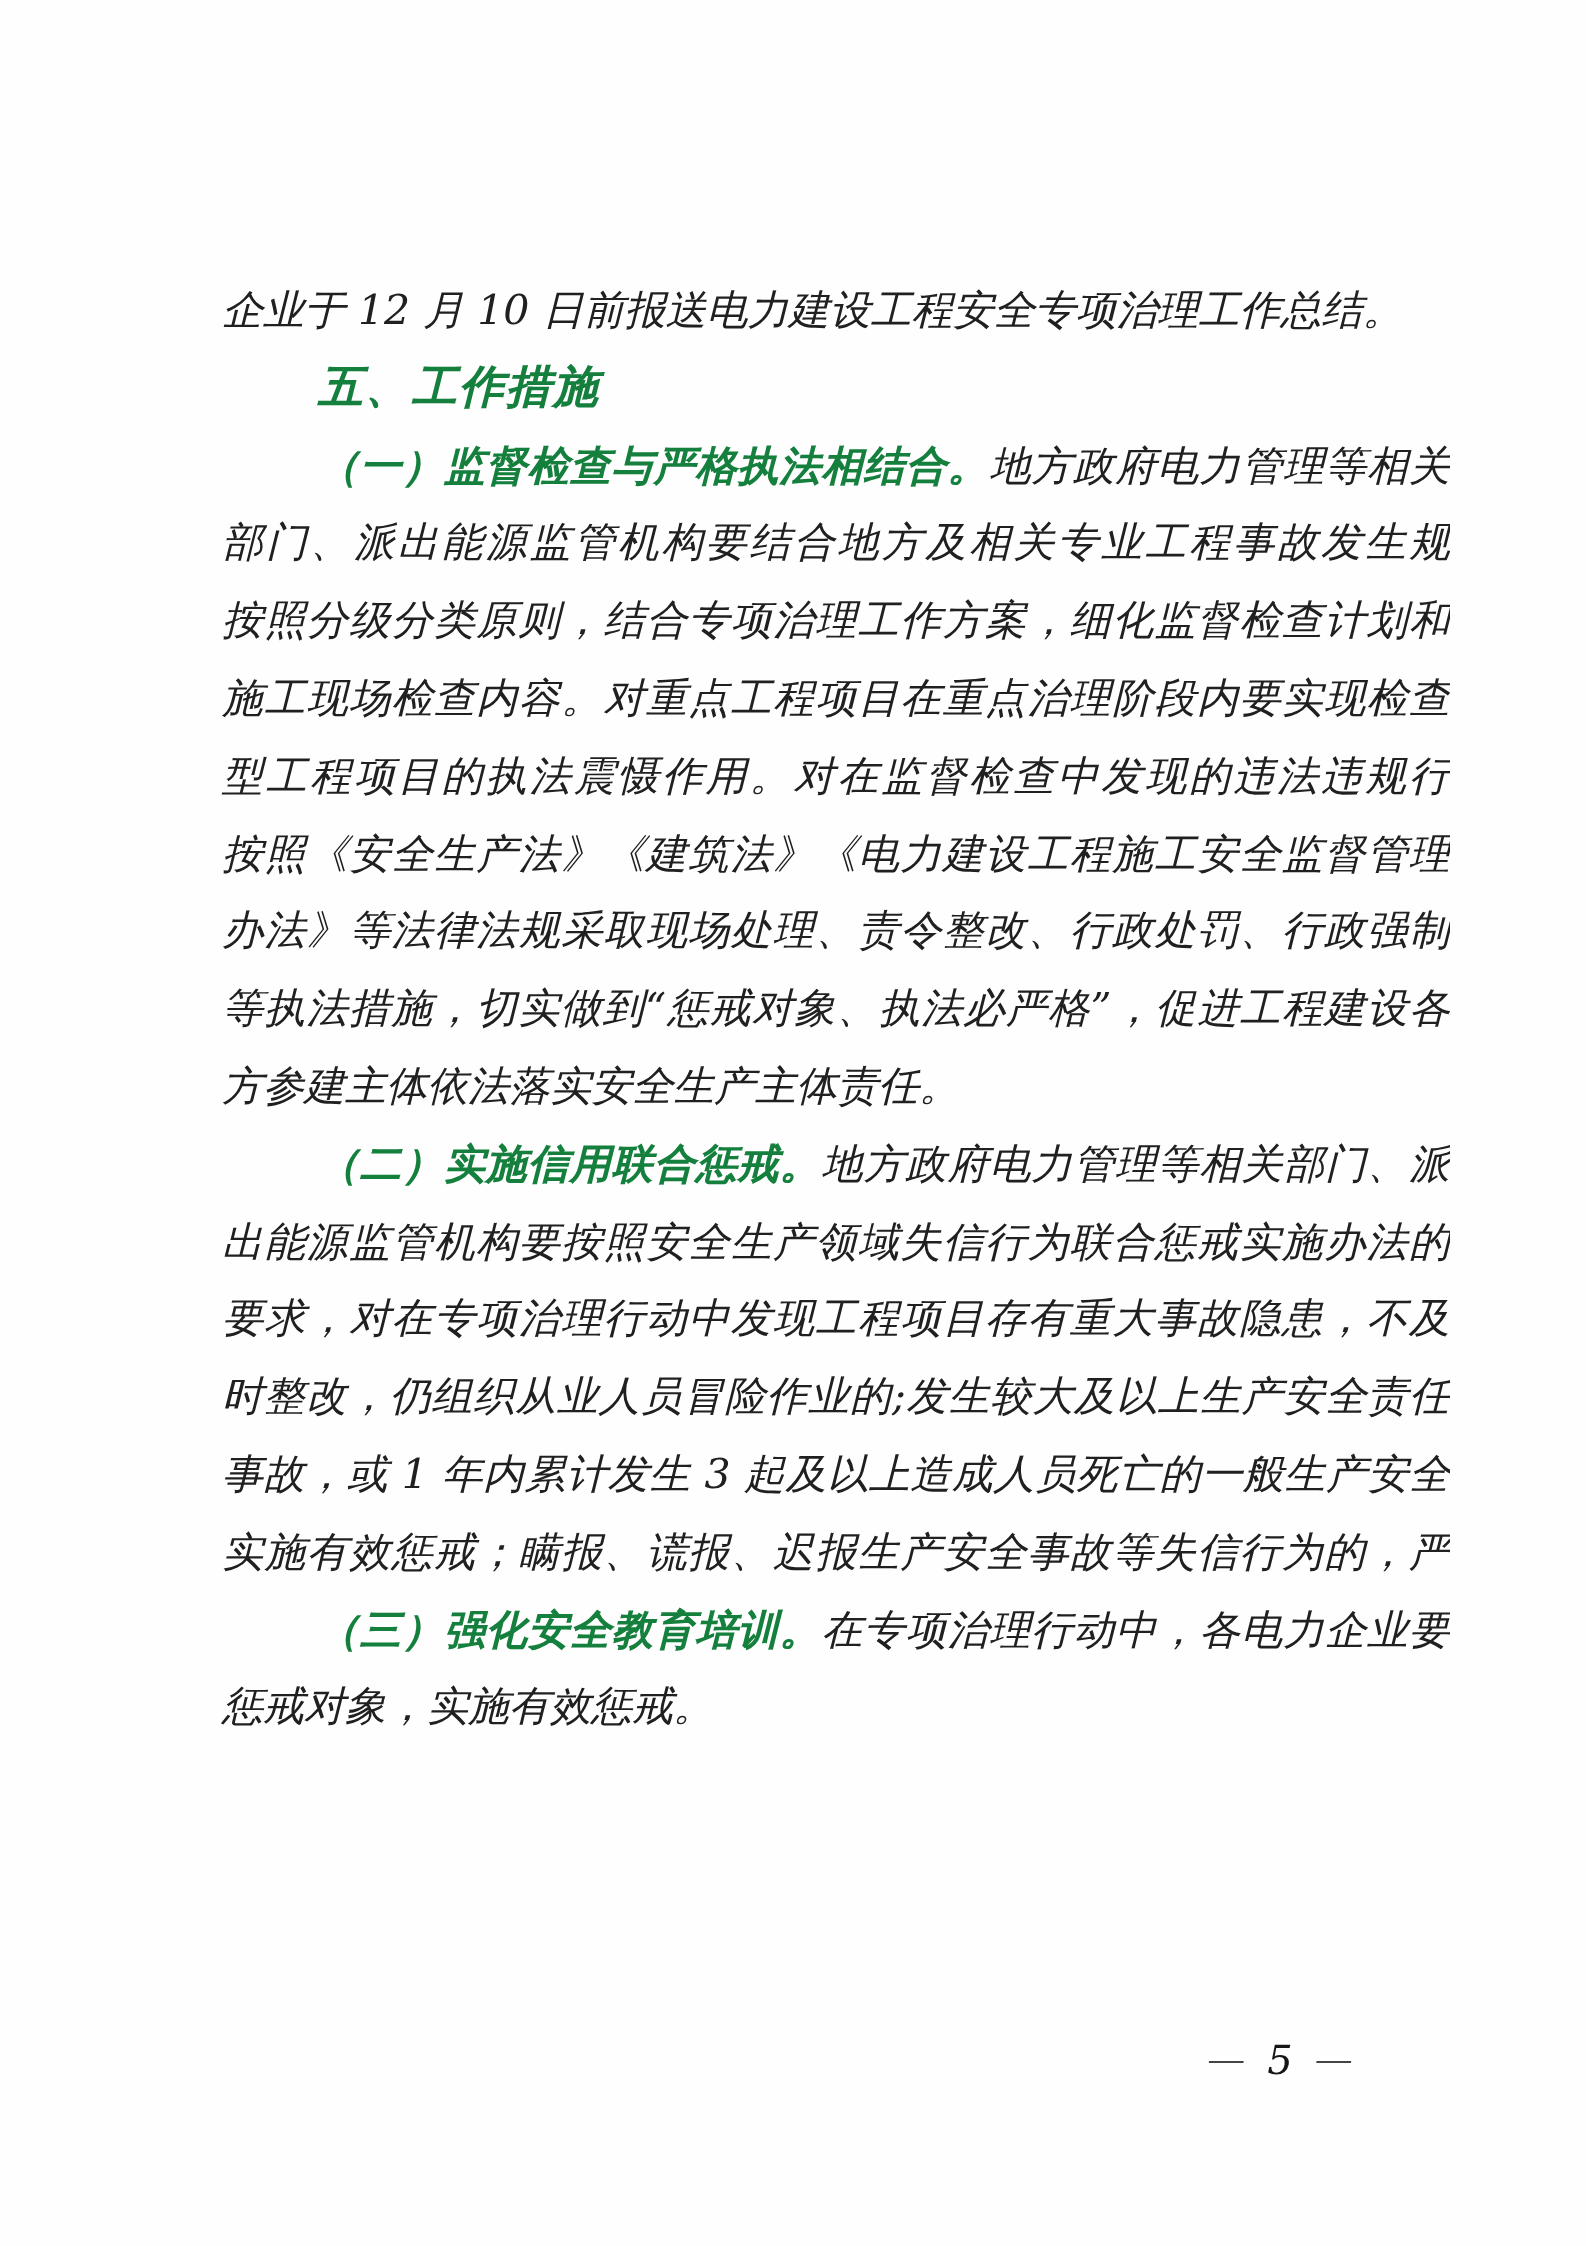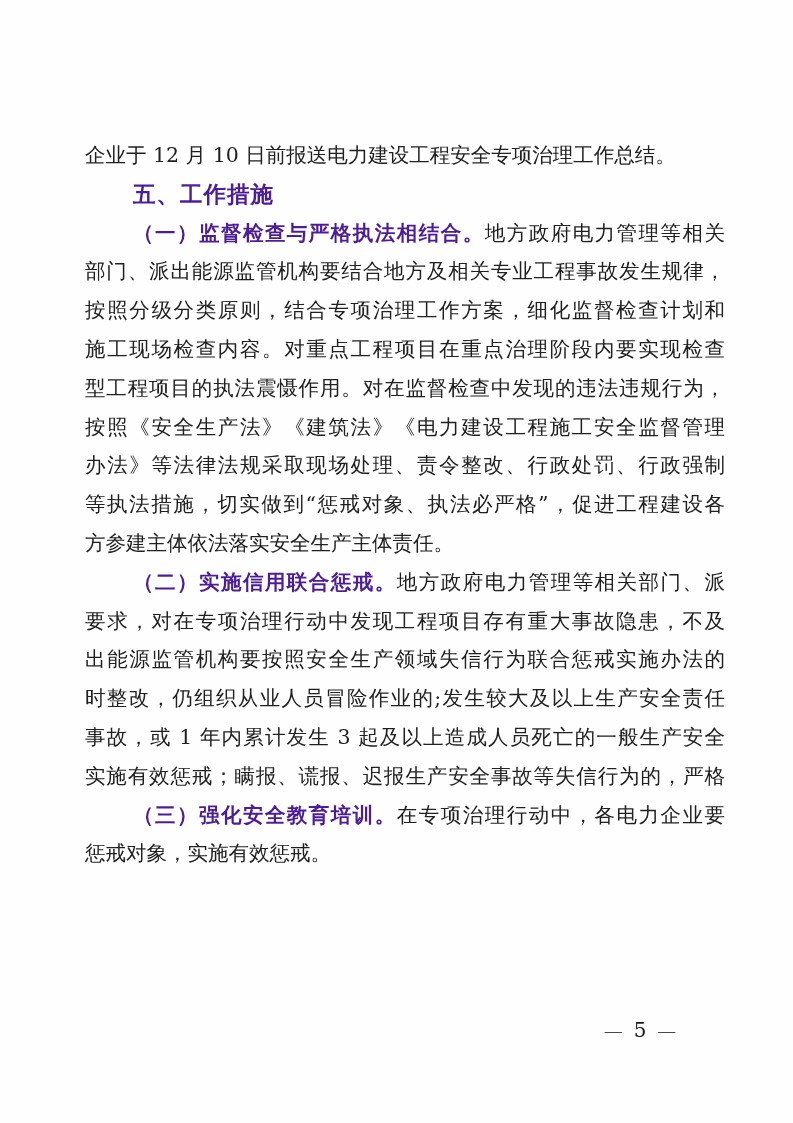--- a/index.html
+++ b/index.html
@@ -7,20 +7,21 @@
     padding: 0;
     background: #ffffff;
   }
   .page {
     position: relative;
     width: 793px;
     height: 1123px;
     background: #fefefe;
     overflow: hidden;
     font-family: "DejaVu Serif", "Liberation Serif", serif;
+    font-style: italic;
   }
   .content {
     position: absolute;
     left: 85px;
     top: 136px;
     width: 640px;
   }
   .line {
     height: 38.8px;
     line-height: 38.8px;
@@ -36,21 +37,22 @@
     text-align-last: justify;
   }
   
   .i {
     text-indent: 48px;
   }
   
   .lead {
     font-weight: bold;
     font-family: "DejaVu Sans", "Liberation Sans", sans-serif;
-    color: #4c1d95;
+    color: #15803d;
+    margin-left: 26px;
   }
   
   .heading .lead {
     font-size: 22.5px;
     letter-spacing: 1px;
   }
   .footer {
     position: absolute;
     left: 595px;
     top: 1018px;
@@ -95,23 +97,23 @@
     <div class="line j"><span class="lead"></span><span>按照《安全生产法》《建筑法》《电力建设工程施工安全监督管理</span></div>
 
     <div class="line j"><span class="lead"></span><span>办法》等法律法规采取现场处理、责令整改、行政处罚、行政强制</span></div>
 
     <div class="line j"><span class="lead"></span><span>等执法措施，切实做到“惩戒对象、执法必严格”，促进工程建设各</span></div>
 
     <div class="line"><span class="lead"></span><span>方参建主体依法落实安全生产主体责任。</span></div>
 
     <div class="line i j"><span class="lead">（二）实施信用联合惩戒。</span><span>地方政府电力管理等相关部门、派</span></div>
 
+    <div class="line j"><span class="lead"></span><span>出能源监管机构要按照安全生产领域失信行为联合惩戒实施办法的</span></div>
+
     <div class="line j"><span class="lead"></span><span>要求，对在专项治理行动中发现工程项目存有重大事故隐患，不及</span></div>
-
-    <div class="line j"><span class="lead"></span><span>出能源监管机构要按照安全生产领域失信行为联合惩戒实施办法的</span></div>
 
     <div class="line j"><span class="lead"></span><span>时整改，仍组织从业人员冒险作业的;发生较大及以上生产安全责任</span></div>
 
     <div class="line j"><span class="lead"></span><span>事故，或 1 年内累计发生 3 起及以上造成人员死亡的一般生产安全</span></div>
 
     <div class="line j"><span class="lead"></span><span>实施有效惩戒；瞒报、谎报、迟报生产安全事故等失信行为的，严格</span></div>
 
 
     <div class="line i j"><span class="lead">（三）强化安全教育培训。</span><span>在专项治理行动中，各电力企业要</span></div>
 

